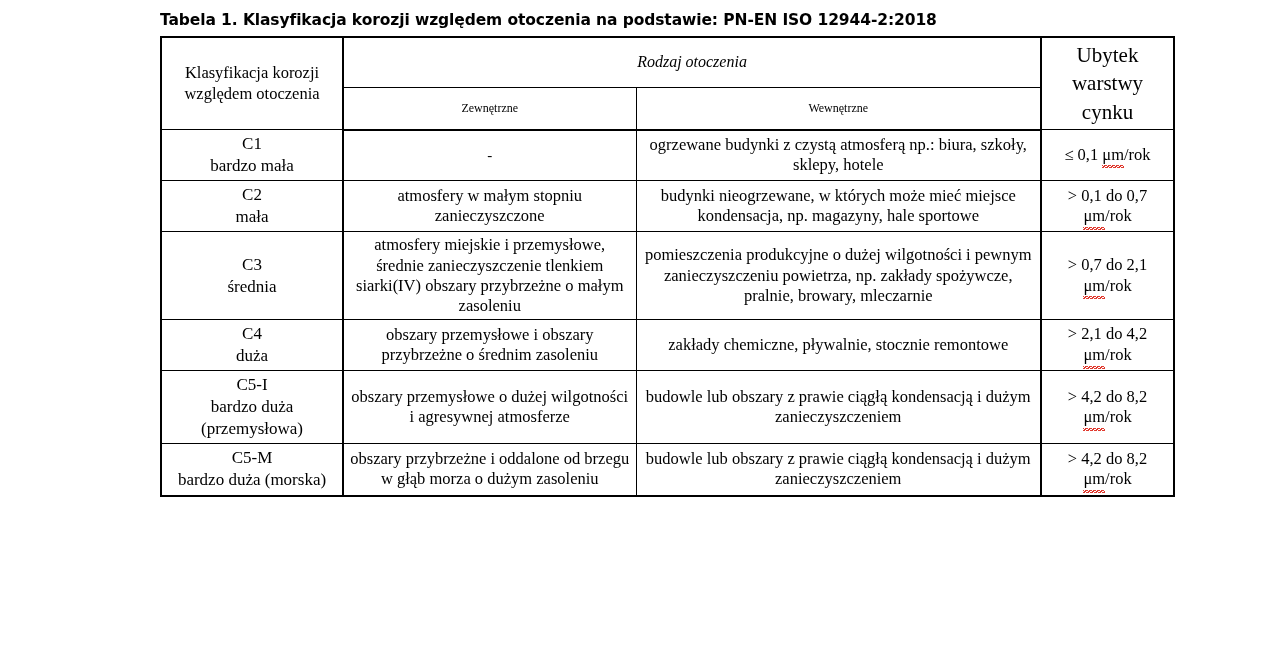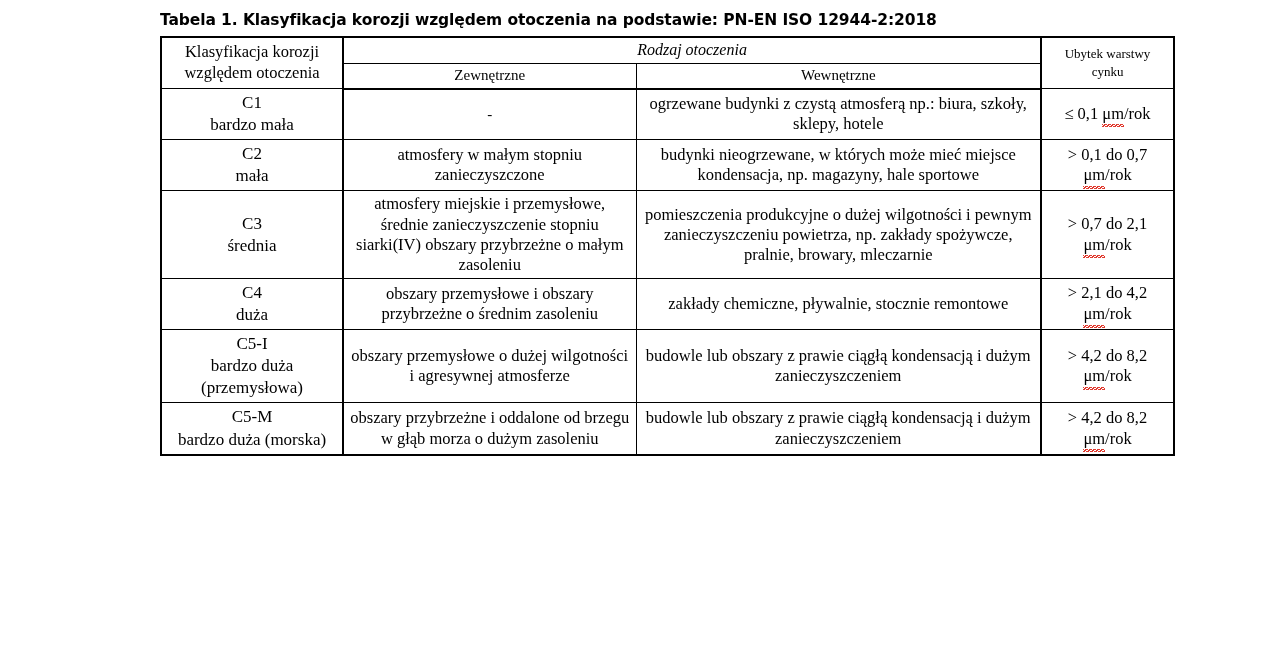--- a/index.html
+++ b/index.html
@@ -78,30 +78,30 @@
 
   .hdr-group {
     font-weight: bold;
     font-size: 16px;
     padding-top: 2px;
     padding-bottom: 2px;
     font-style: italic;
   }
   .hdr-sub {
     font-weight: bold;
-    font-size: 15px;
+    font-size: 12px;
   }
   .hdr-class {
     font-weight: bold;
     font-size: 16.5px;
     line-height: 1.25;
   }
   .hdr-loss {
     font-weight: bold;
-    font-size: 13px;
+    font-size: 21px;
     line-height: 1.35;
   }
 
   td.cls {
     font-weight: bold;
     font-size: 17px;
     line-height: 1.3;
   }
 
   td.desc {
@@ -170,21 +170,21 @@
             <td class="loss"><span>≤ 0,1 </span><span class="spell">μm</span><span>/rok</span></td>
           </tr>
           <tr>
             <td class="cls sep-right-thick"><span>C2</span><br><span>mała</span></td>
             <td class="desc">atmosfery w małym stopniu zanieczyszczone</td>
             <td class="desc sep-right-thick">budynki nieogrzewane, w których może mieć miejsce kondensacja, np. magazyny, hale sportowe</td>
             <td class="loss"><span>&gt; 0,1 do 0,7</span><br><span class="spell">μm</span><span>/rok</span></td>
           </tr>
           <tr>
             <td class="cls sep-right-thick"><span>C3</span><br><span>średnia</span></td>
-            <td class="desc">atmosfery miejskie i przemysłowe, średnie zanieczyszczenie stopniu siarki(IV) obszary przybrzeżne o małym zasoleniu</td>
+            <td class="desc">atmosfery miejskie i przemysłowe, średnie zanieczyszczenie tlenkiem siarki(IV) obszary przybrzeżne o małym zasoleniu</td>
             <td class="desc sep-right-thick">pomieszczenia produkcyjne o dużej wilgotności i pewnym zanieczyszczeniu powietrza, np. zakłady spożywcze, pralnie, browary, mleczarnie</td>
             <td class="loss"><span>&gt; 0,7 do 2,1</span><br><span class="spell">μm</span><span>/rok</span></td>
           </tr>
           <tr>
             <td class="cls sep-right-thick"><span>C4</span><br><span>duża</span></td>
             <td class="desc">obszary przemysłowe i obszary przybrzeżne o średnim zasoleniu</td>
             <td class="desc sep-right-thick">zakłady chemiczne, pływalnie, stocznie remontowe</td>
             <td class="loss"><span>&gt; 2,1 do 4,2</span><br><span class="spell">μm</span><span>/rok</span></td>
           </tr>
           <tr>

